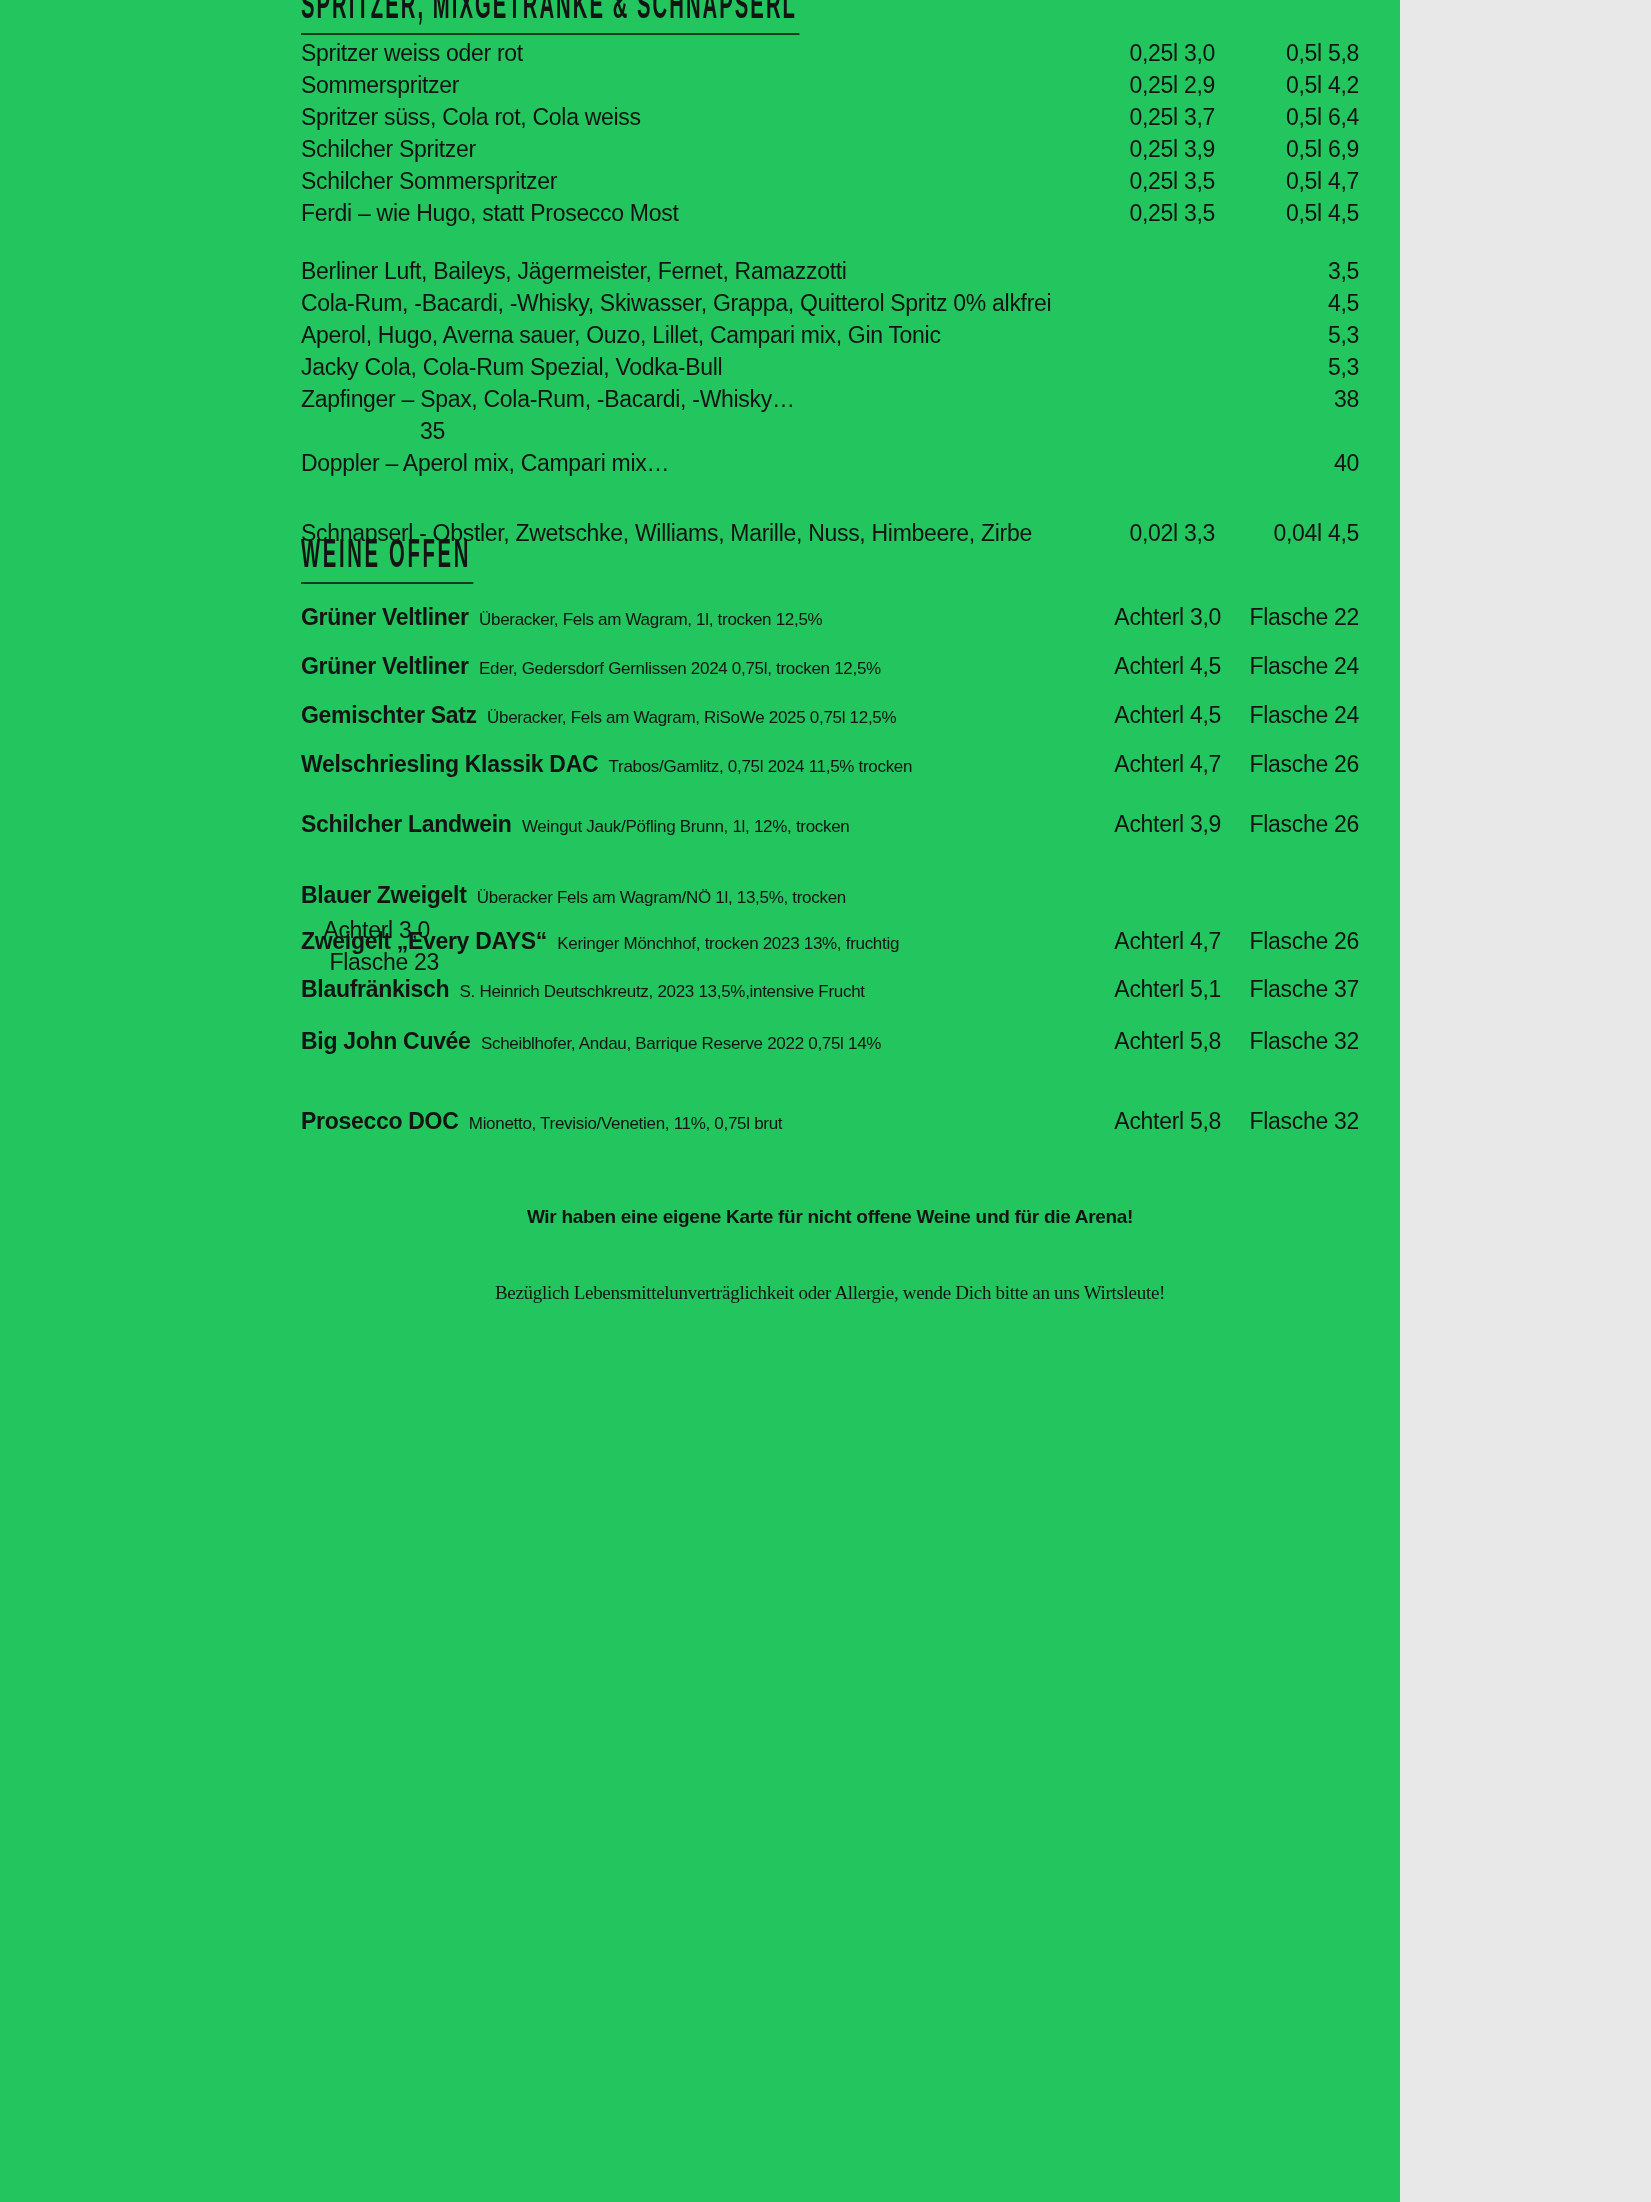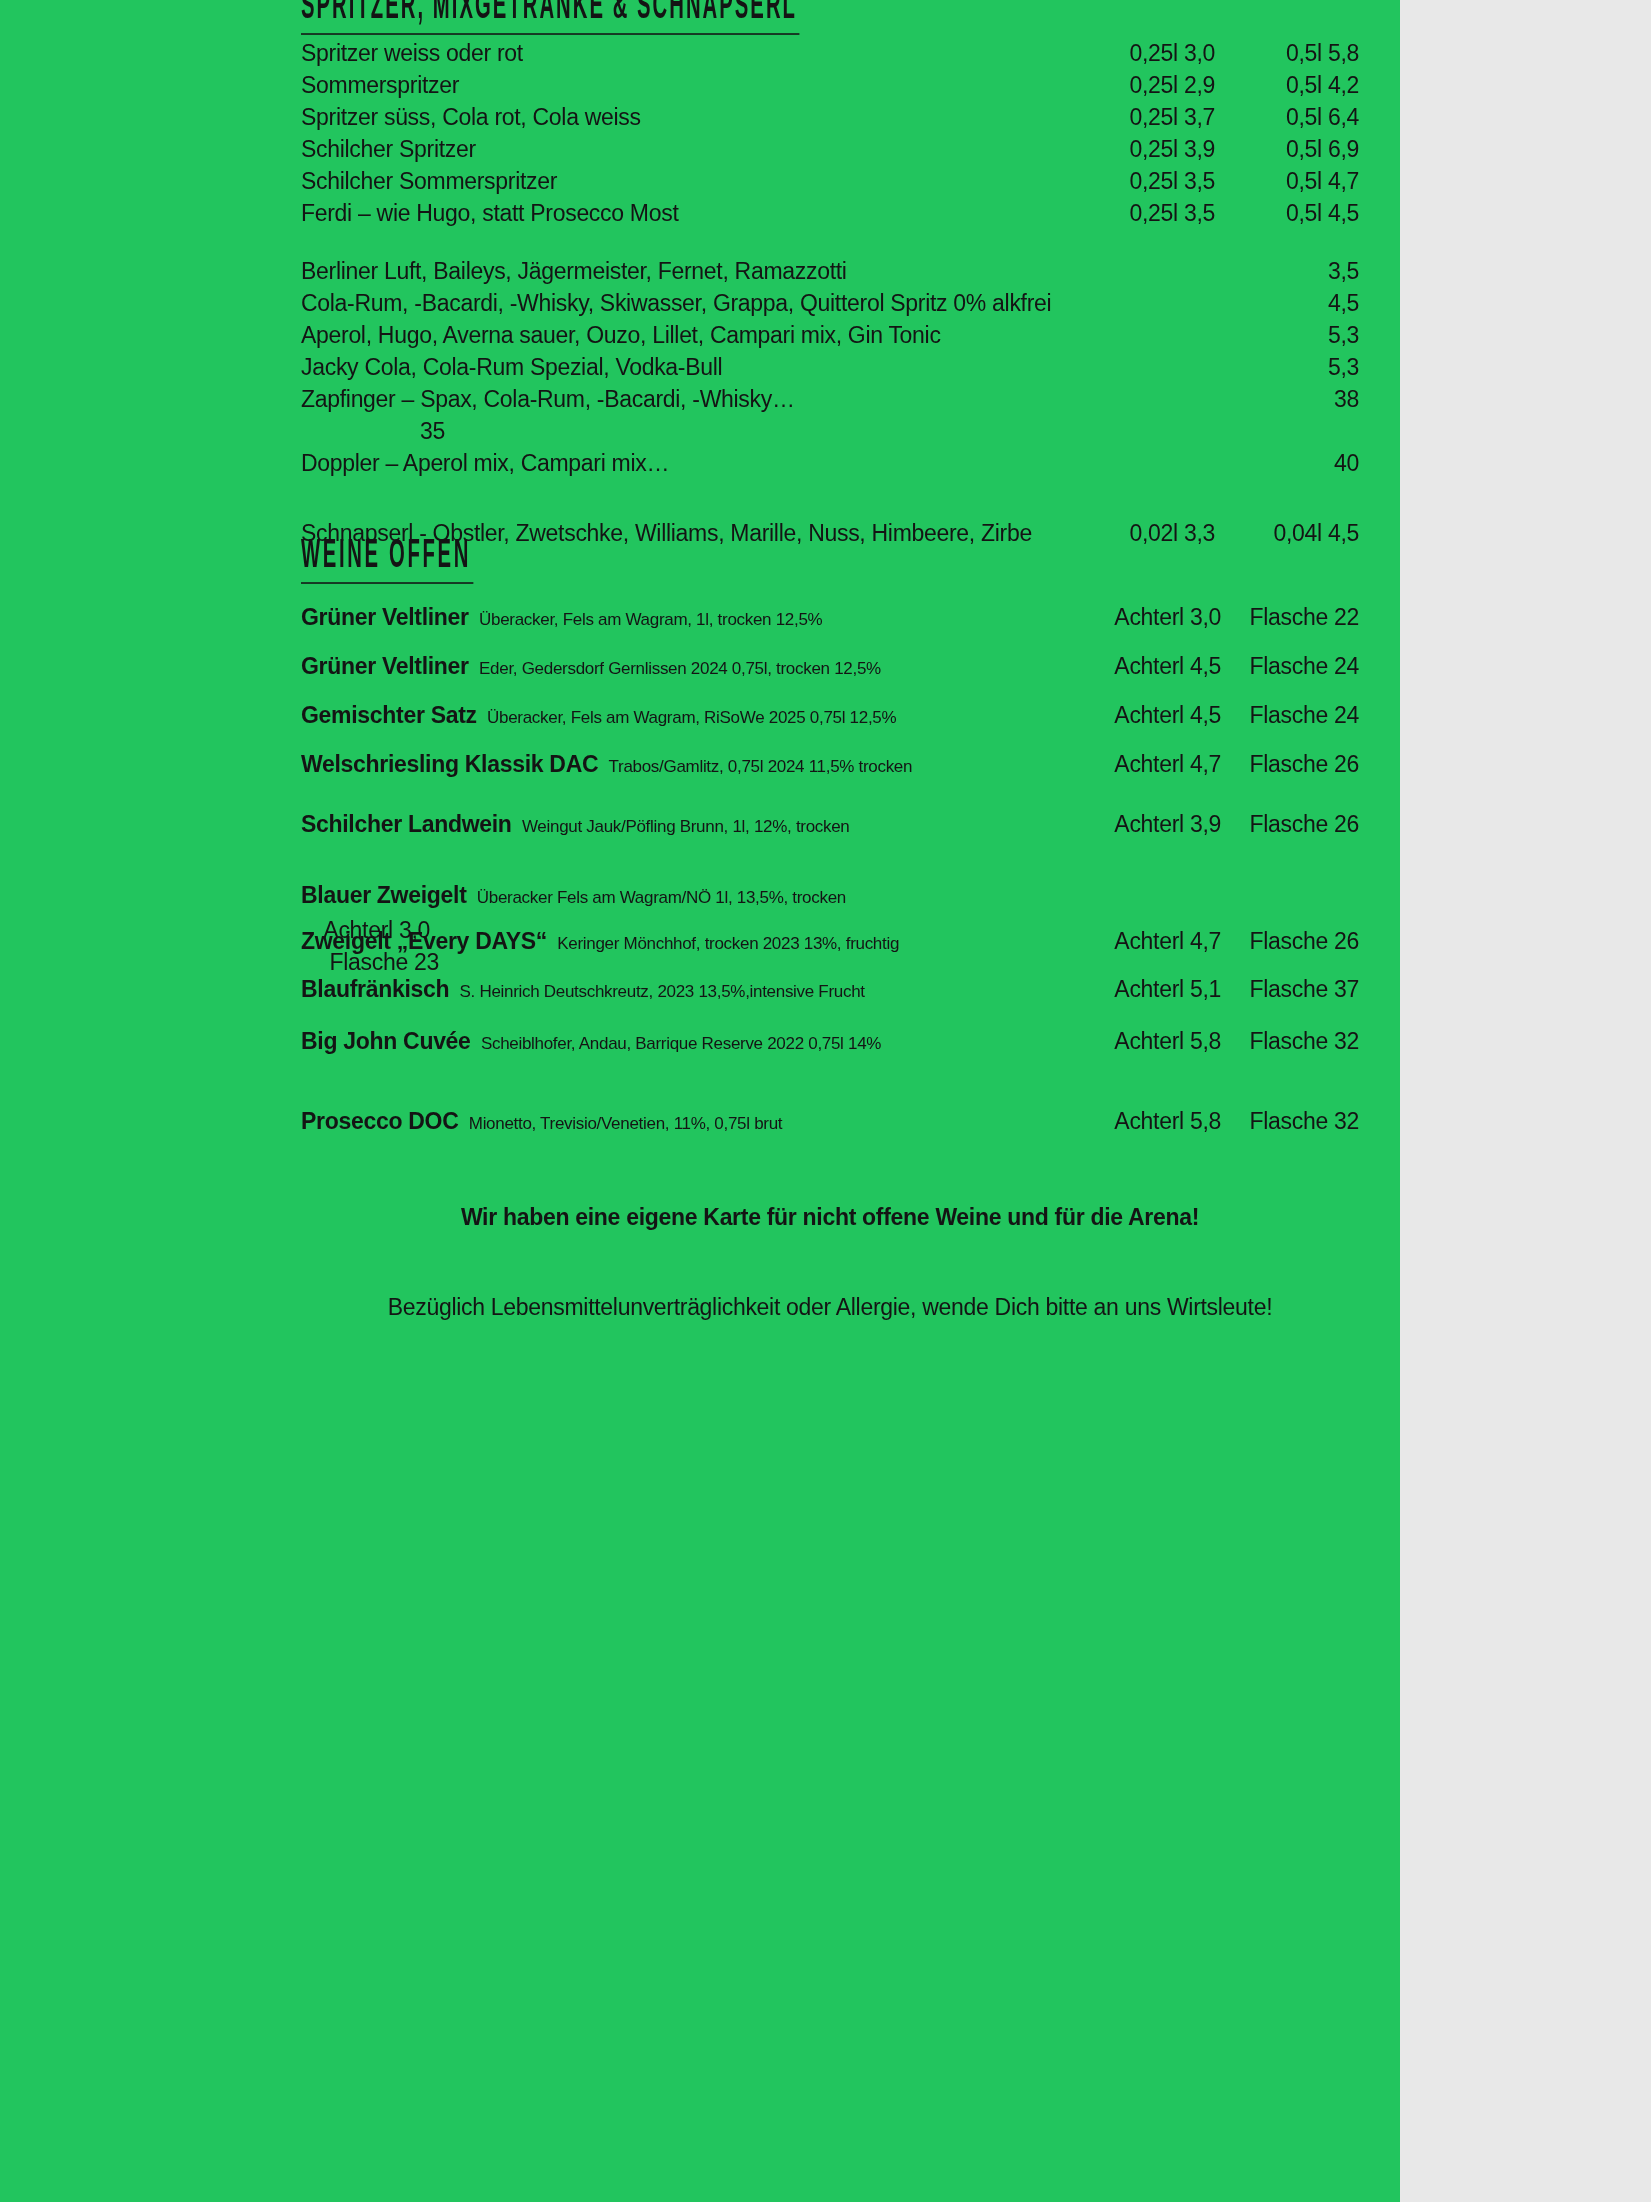--- a/index.html
+++ b/index.html
@@ -61,25 +61,25 @@
   .gap-schilcher{margin-top:28px;}
   .gap-blauer{margin-top:39px;flex-direction:column;}
   .gap-zweigelt-ed{margin-top:13.8px;}
   .gap-blauf{margin-top:15.5px;}
   .gap-bigjohn{margin-top:20px;}
   .gap-prosecco{margin-top:48px;}
 
   .footer-note{
     height:32px;line-height:32px;
     text-align:center;
-    font-size:23px;
+    font-size:19px;
     letter-spacing:-0.3px;
   }
   .note-bold{font-weight:700;margin-top:64px;}
-  .note-allergy{margin-top:58px;}
+  .note-allergy{margin-top:44px;font-family:Liberation Serif, serif;}
 </style>
 </head>
 <body>
 
 <div class="page">
   <div class="content">
 
     <h2 class="heading h-spritzer">
       <span class="deco">SPRITZER, MIXGETRÄNKE &amp; SCHNAPSERL</span>
     </h2>

